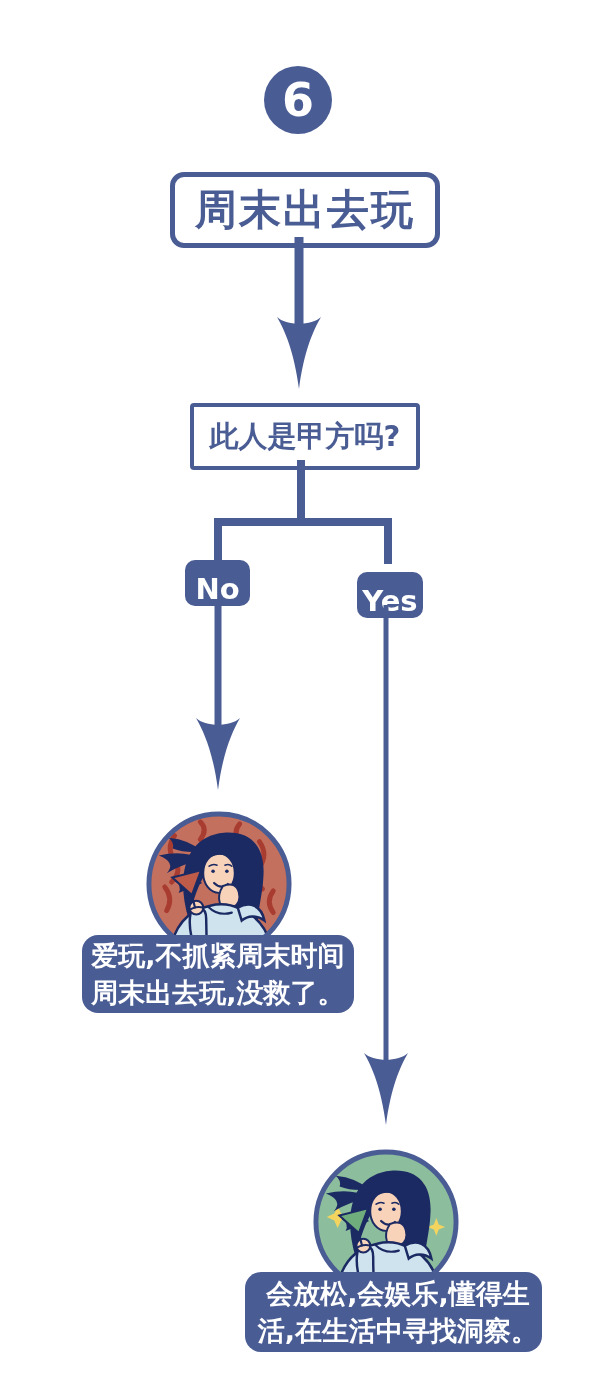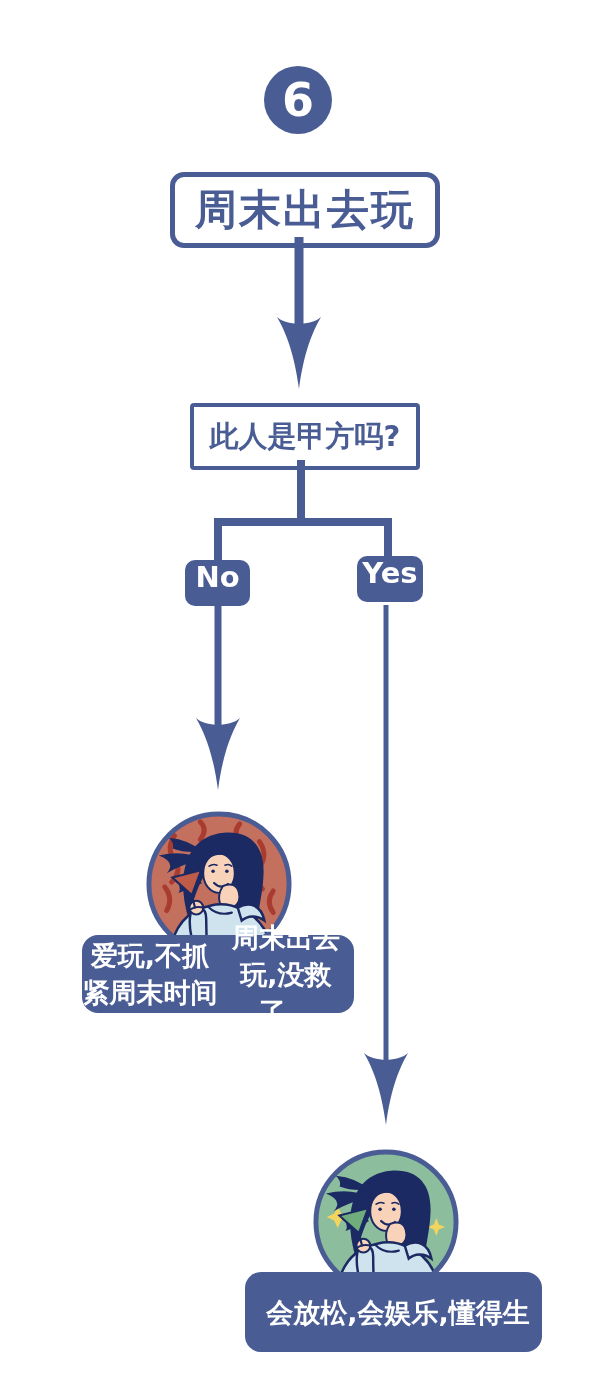--- a/index.html
+++ b/index.html
@@ -20,23 +20,23 @@
   .title-box{left:170px;top:172px;width:260px;height:66px;font-size:42px;letter-spacing:2px;}
   .question-box{left:190px;top:403px;width:222px;height:59px;font-size:29px;border-width:4px;border-radius:4px;}
 
   .conn{position:absolute;background:var(--blue);}
   #conn-stem{left:297px;top:460px;width:8px;height:62px;}
   #conn-crossbar{left:214px;top:518px;width:178px;height:8px;}
   #conn-left-drop{left:214px;top:518px;width:8px;height:46px;}
   #conn-right-drop{left:384px;top:518px;width:8px;height:46px;}
 
   .answer{position:absolute;background:var(--blue);color:#fff;font-weight:bold;font-size:29px;
-          border-radius:10px;display:flex;align-items:flex-start;justify-content:center;}
+          border-radius:10px;display:flex;align-items:flex-end;justify-content:center;}
   #no-box{left:185px;top:560px;width:65px;height:46px;}
-  #yes-box{left:357px;top:556px;width:66px;height:46px;}
+  #yes-box{left:357px;top:572px;width:66px;height:46px;}
 
   svg.arrow{position:absolute;z-index:1;overflow:visible;}
   #arrow-main{left:277px;top:237px;}
   #arrow-no{left:196px;top:605px;}
   #arrow-yes{left:364px;top:605px;}
   .arrow-fill{fill:var(--blue);}
 
   .avatar{position:absolute;width:148px;height:148px;z-index:2;}
   #avatar-no{left:145px;top:810px;}
   #avatar-yes{left:312px;top:1148px;}
@@ -46,21 +46,21 @@
   .star{fill:var(--deco-yes);}
   .hair{fill:var(--hair);} .ink{fill:var(--hair);}
   .skin{fill:var(--skin);} .hoodie{fill:var(--hoodie);}
   .outlined{stroke:var(--hair);stroke-width:2;}
   .outlined2{stroke:var(--hair);stroke-width:2.5;}
   .stroke-thin{stroke:var(--hair);stroke-width:1.6;fill:none;stroke-linecap:round;}
   .stroke-mid{stroke:var(--hair);stroke-width:2.2;fill:none;stroke-linecap:round;}
   .drink-no{fill:var(--drink-no);} .drink-yes{fill:var(--drink-yes);}
 
   .banner{position:absolute;background:var(--blue);color:#fff;font-weight:bold;font-size:27px;
-          line-height:37px;border-radius:16px;display:flex;flex-direction:row;align-items:center;
+          line-height:37px;border-radius:16px;display:flex;flex-direction:column;align-items:center;
           justify-content:center;text-align:center;z-index:3;}
   #banner-no{left:82px;top:935px;width:272px;height:78px;}
   #banner-yes{left:245px;top:1272px;width:288px;height:80px;padding-left:9px;}
 </style>
 </head>
 <body>
 
 <div class="canvas">
 
   <div class="badge">
@@ -185,15 +185,16 @@
           <line class="stroke-mid" x1="47" y1="86" x2="47" y2="99"></line>
           <path class="stroke-mid" d="M39,101 q8,-4 16,0"></path>
         </g>
       </g>
     </g>
     <circle class="ring" cx="75" cy="75" r="71"></circle>
   </svg>
 
   <div id="banner-yes" class="banner">
     <span>会放松,会娱乐,懂得生</span>
+    <span>活,在生活中寻找洞察。</span>
   </div>
 
 </div>
 
 </body></html>

